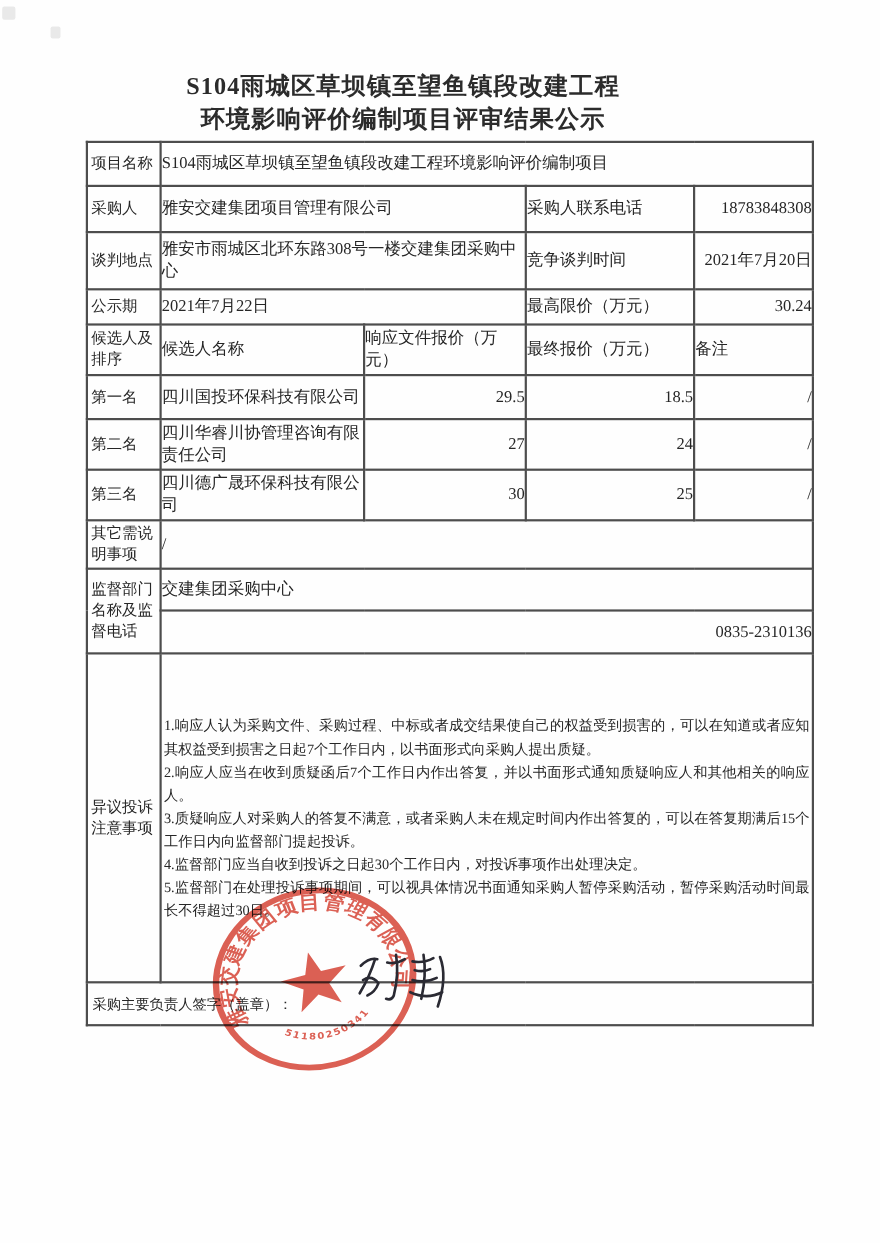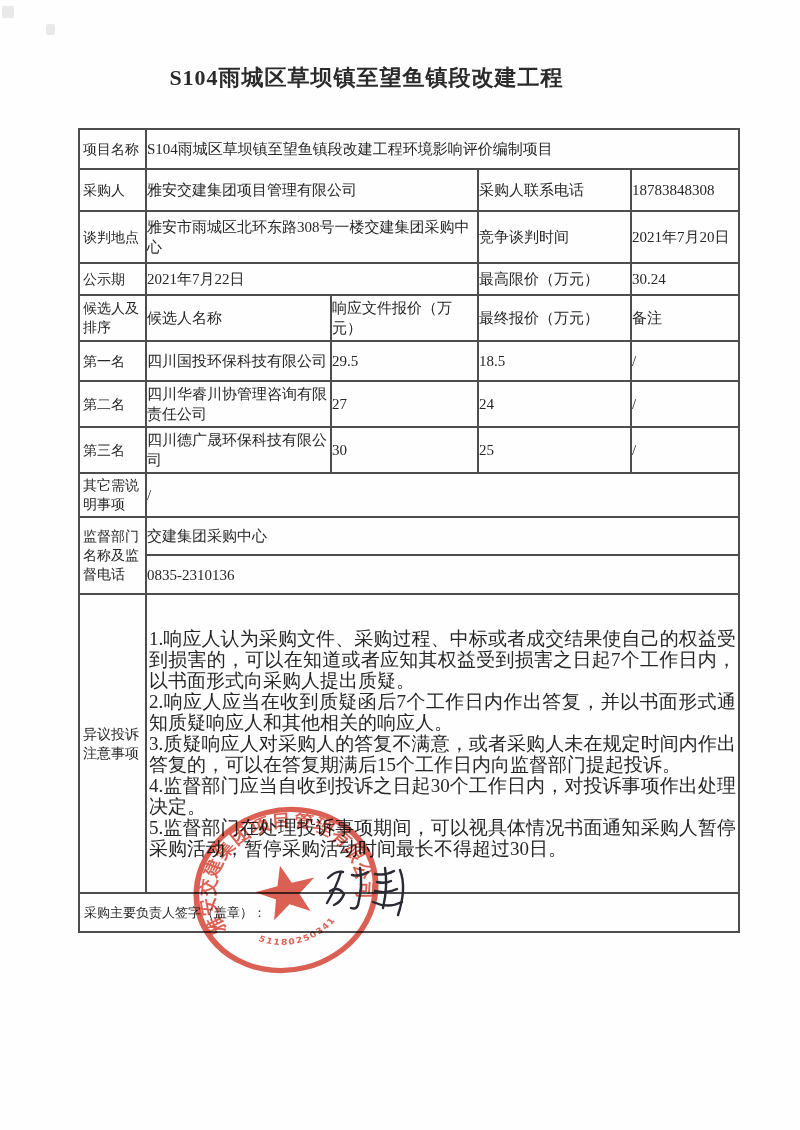--- a/index.html
+++ b/index.html
@@ -23,22 +23,22 @@
   }
   td{
     border:2px solid #4d4d4d;
     font-size:15px; line-height:20px;
     vertical-align:middle;
     padding:2px 0;
     word-break:break-all;
   }
   td.lbl{ font-size:14px; padding:2px 3px; line-height:19px; }
   td.ctr{ }
-  td.num{ text-align:left; font-size:15px; }
-  .objection-text{ font-size:19px; line-height:21px; text-align:justify; padding:4px 2px; }
+  td.num{ text-align:right; font-size:15px; }
+  .objection-text{ font-size:13px; line-height:21px; text-align:justify; padding:4px 2px; }
   .objection-text div{ margin:0; }
   .sign-cell{ font-size:13px; padding-left:4px; }
   .stamp{
     position:absolute; left:189px; top:804px; width:194px; height:172px;
     transform:rotate(-14deg);
     opacity:0.88;
     mix-blend-mode:multiply;
     z-index:5;
     pointer-events:none;
   }
@@ -48,20 +48,21 @@
   }
 </style>
 </head>
 <body>
 
 <div class="speck" style="left:2px; top:6px; width:12px; height:12px;"></div>
 <div class="speck" style="left:46px; top:24px; width:9px; height:11px;"></div>
 
 <div class="doc-title">
   <div>S104雨城区草坝镇至望鱼镇段改建工程</div>
+  <div>环境影响评价编制项目评审结果公示</div>
 </div>
 
 <table class="result">
   <colgroup>
     <col style="width:67px">
       <col style="width:185px">
       <col style="width:147px">
     <col style="width:153px">
       <col style="width:108px">
   </colgroup>

